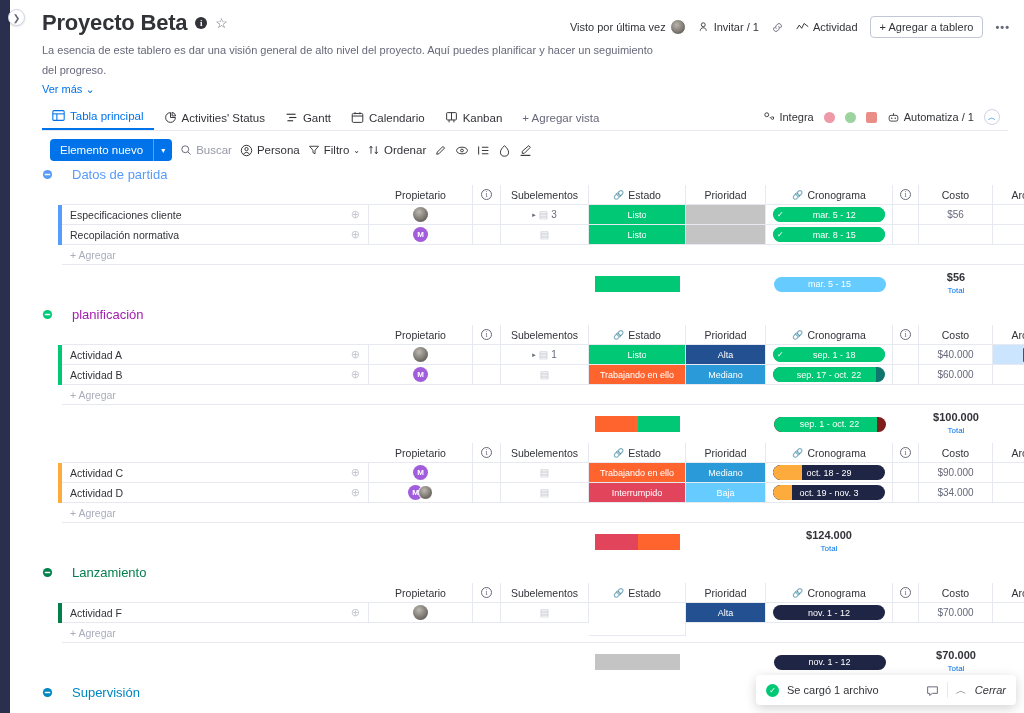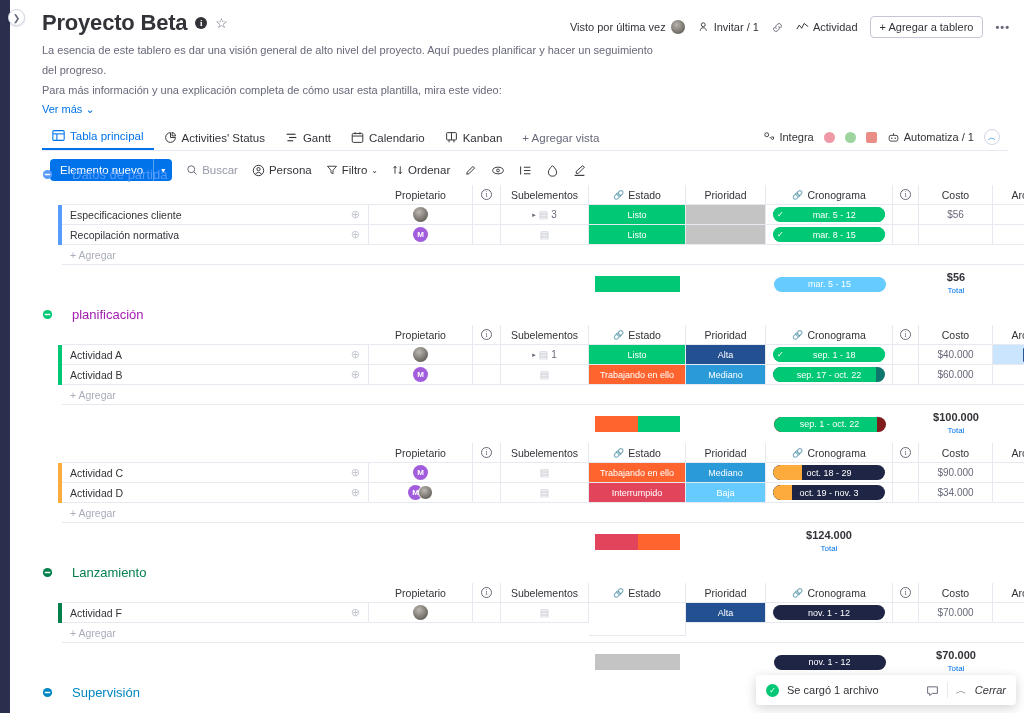--- a/index.html
+++ b/index.html
@@ -75,21 +75,21 @@
     gap: 10px; font-size: 11px; color: #323338;
   }
   .appicon { width: 11px; height: 11px; border-radius: 50%; display:inline-block; opacity:.55;}
   .chev-circle {
     width: 16px; height: 16px; border-radius: 50%; border: 1px solid #d0d4e4;
     display: flex; align-items: center; justify-content: center; font-size: 8px;
     color: #0073ea; cursor: pointer;
   }
 
   
-  .toolbar { display: flex; align-items: center; gap: 14px; padding: 8px 8px 8px 8px; }
+  .toolbar { display: flex; align-items: center; gap: 8px; padding: 8px 8px 8px 8px; }
   .newbtn {
     display: flex; align-items: stretch; background: #0073ea; color: #fff;
     border-radius: 4px; overflow: hidden; font-size: 11.5px; cursor: pointer;
   }
   .newbtn .lbl { padding: 5px 10px; }
   .newbtn .sep { width: 1px; background: rgba(255,255,255,.35); }
   .newbtn .car { padding: 5px 7px; font-size: 8px; display:flex; align-items:center;}
   .tb { display: flex; align-items: center; gap: 4px; font-size: 11.5px; color: #323338; cursor: pointer; }
   .tb.muted { color: #9699a6; }
   .tb-ic { color: #323338; display:flex; align-items:center;}
@@ -223,21 +223,20 @@
           <span>Actividad</span>
         </div>
         <div class="btn-add-board">
           + <span>Agregar a tablero</span>
         </div>
         <div class="dots">•••</div>
       </div>
 
       <div class="board-desc">
         <div>La esencia de este tablero es dar una visión general de alto nivel del proyecto. Aquí puedes planificar y hacer un seguimiento del progreso.</div>
-        <div>Para más información y una explicación completa de cómo usar esta plantilla, mira este video:</div>
       </div>
       <div class="ver-mas">
         <span>Ver más</span> ⌄
       </div>
 
       <div class="tabs-bar">
         <div class="tab active">
           <svg width="13" height="13" viewBox="0 0 16 16">
               <rect x="1" y="2" width="14" height="12" rx="1.5" fill="none" stroke="#0073ea" stroke-width="1.3"></rect>
               <line x1="1" y1="6" x2="15" y2="6" stroke="#0073ea" stroke-width="1.3"></line>

